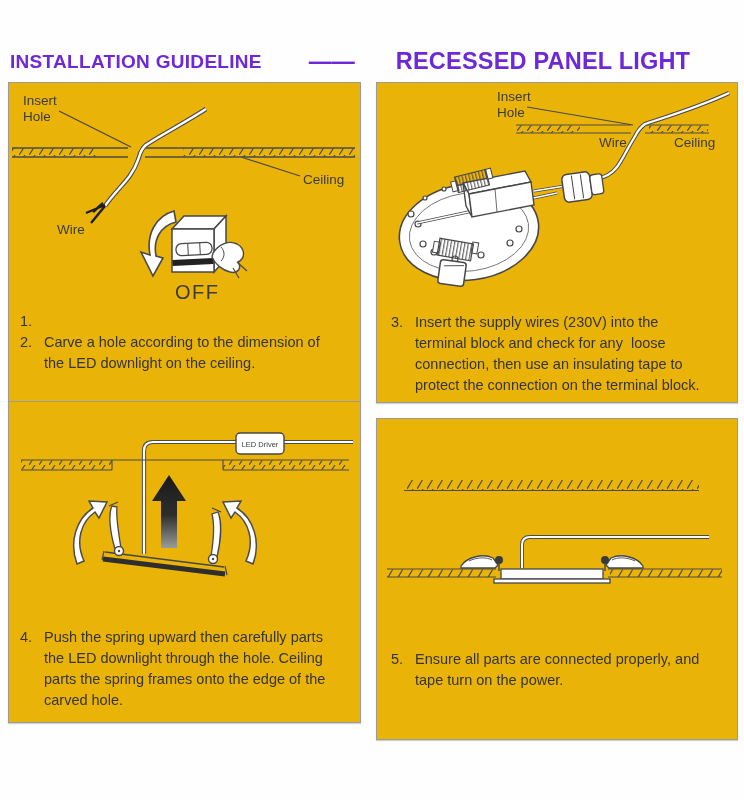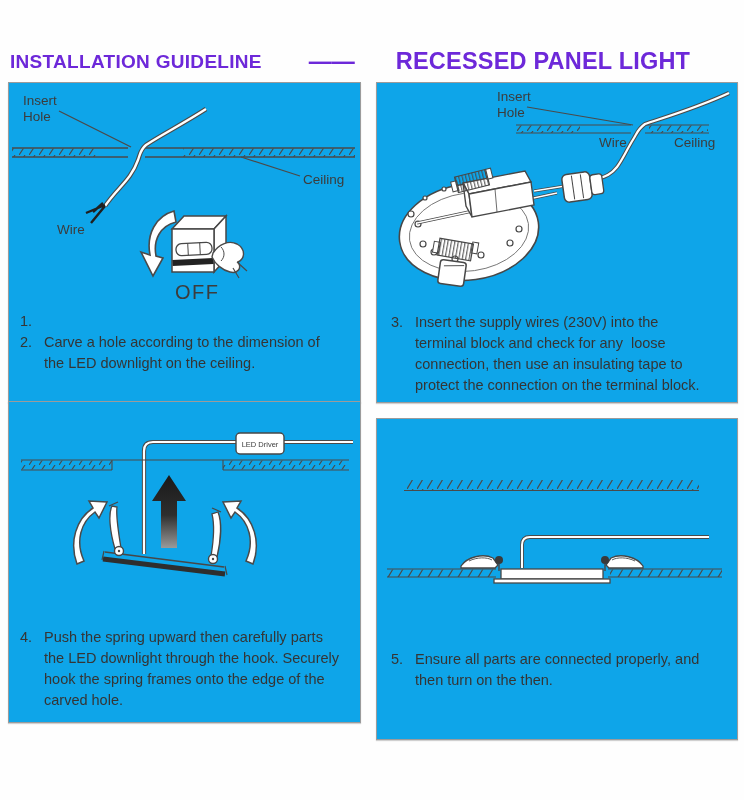--- a/index.html
+++ b/index.html
@@ -8,21 +8,21 @@
     font-family:"Liberation Sans", sans-serif;color:#3a3a3a;overflow:hidden;
   }
   .title{
     position:absolute;left:10px;top:48px;display:flex;align-items:center;
     white-space:pre;color:#6d28d9;gap:39px;
   }
   .title .t-left{font-size:19px;font-weight:bold;letter-spacing:.3px;}
   .title .t-dash{font-size:23px;font-weight:bold;margin:0 2px 0 8px;}
   .title .t-right{font-size:23.5px;font-weight:bold;letter-spacing:.2px;}
   .panel{
-    position:absolute;background:#0ea5e9;border:1px solid #9b9b9b;
+    position:absolute;background:#eab308;border:1px solid #9b9b9b;
     box-shadow:0 1px 1px rgba(0,0,0,.18);overflow:hidden;
   }
   #panel1{left:8px;top:82px;width:351px;height:319px;}
   #panel2{left:376px;top:82px;width:360px;height:319px;}
   #panel3{left:8px;top:401px;width:351px;height:320px;}
   #panel4{left:376px;top:418px;width:360px;height:320px;}
   .diagram{position:absolute;left:0;top:0;}
   .steps{position:absolute;left:11px;right:4px;top:228px;font-size:14.5px;line-height:21px;color:#353535;}
   #panel2 .steps{left:14px;top:229px;}
   #panel3 .steps{left:11px;top:225px;}
@@ -260,22 +260,22 @@
     </g>
 
     <path d="M68,162 C60,140 67,117 84,106 L80,99 L98,100 L90,116 L86,110 C72,120 66,139 75,159 Z" fill="#fff" stroke="#4a4a4a" stroke-width="1.5"></path>
     <path d="M244,162 C252,140 245,117 228,106 L232,99 L214,100 L222,116 L226,110 C240,120 246,139 237,159 Z" fill="#fff" stroke="#4a4a4a" stroke-width="1.5"></path>
   </svg>
   <div class="steps">
     <div class="step">
       <span class="step-num">4.</span>
       <div class="step-text">
         <div class="step-line">Push the spring upward then carefully parts</div>
-        <div class="step-line">the LED downlight through the hook. Securely</div>
-        <div class="step-line">hook the spring frames onto the edge of the</div>
+        <div class="step-line">the LED downlight through the hole. Ceiling</div>
+        <div class="step-line">parts the spring frames onto the edge of the</div>
         <div class="step-line">carved hole.</div>
       </div>
     </div>
   </div>
 </div>
 
 <div class="panel" id="panel4">
   <svg class="diagram" width="358" height="228" viewBox="0 0 358 228">
     <defs>
       <pattern id="h4" patternUnits="userSpaceOnUse" width="10" height="10">
@@ -317,17 +317,17 @@
       <path d="M258,142 C250,138 240,138 235,141" fill="none" stroke="#474747" stroke-width="0.9"></path>
       <circle cx="228" cy="141" r="4" fill="#3a3a3a"></circle>
       <line x1="228" y1="145" x2="228" y2="152" stroke="#474747" stroke-width="1.4"></line>
     </g>
   </svg>
   <div class="steps">
     <div class="step">
       <span class="step-num">5.</span>
       <div class="step-text">
         <div class="step-line">Ensure all parts are connected properly, and</div>
-        <div class="step-line">then turn on the then.</div>
+        <div class="step-line">tape turn on the power.</div>
       </div>
     </div>
   </div>
 </div>
 
 </body></html>

